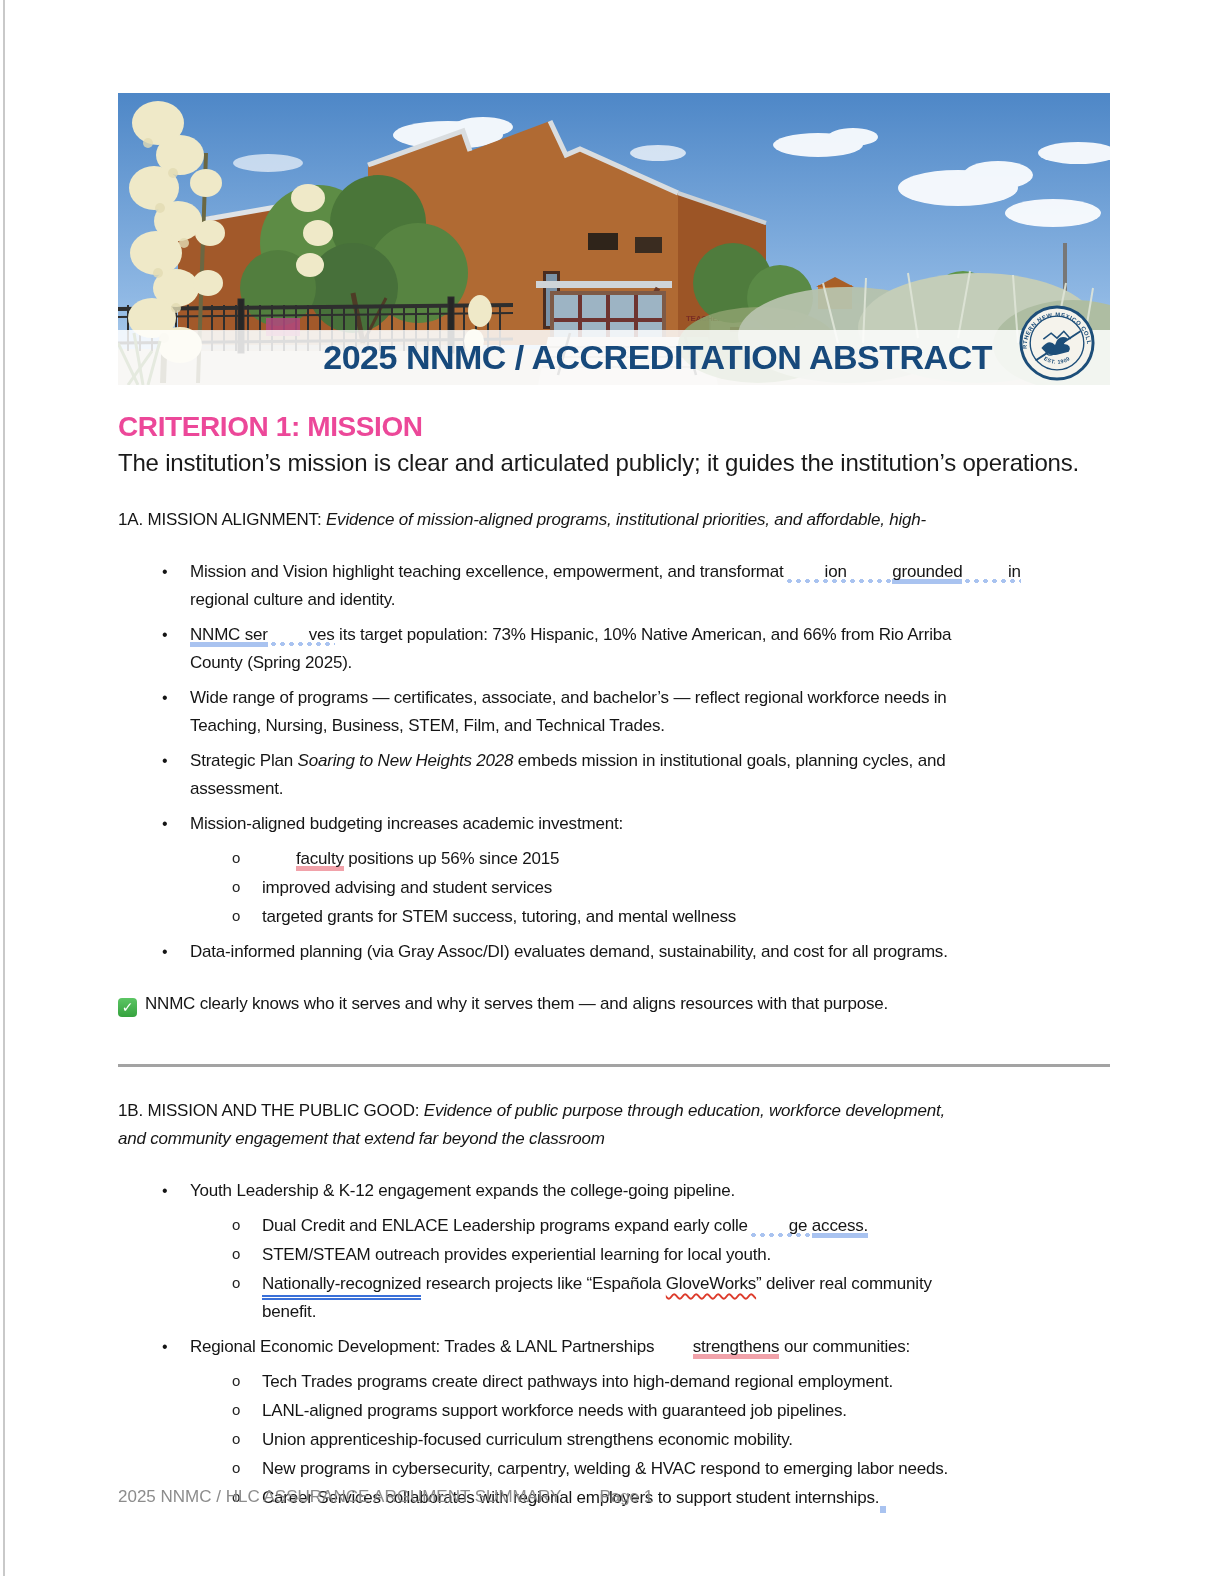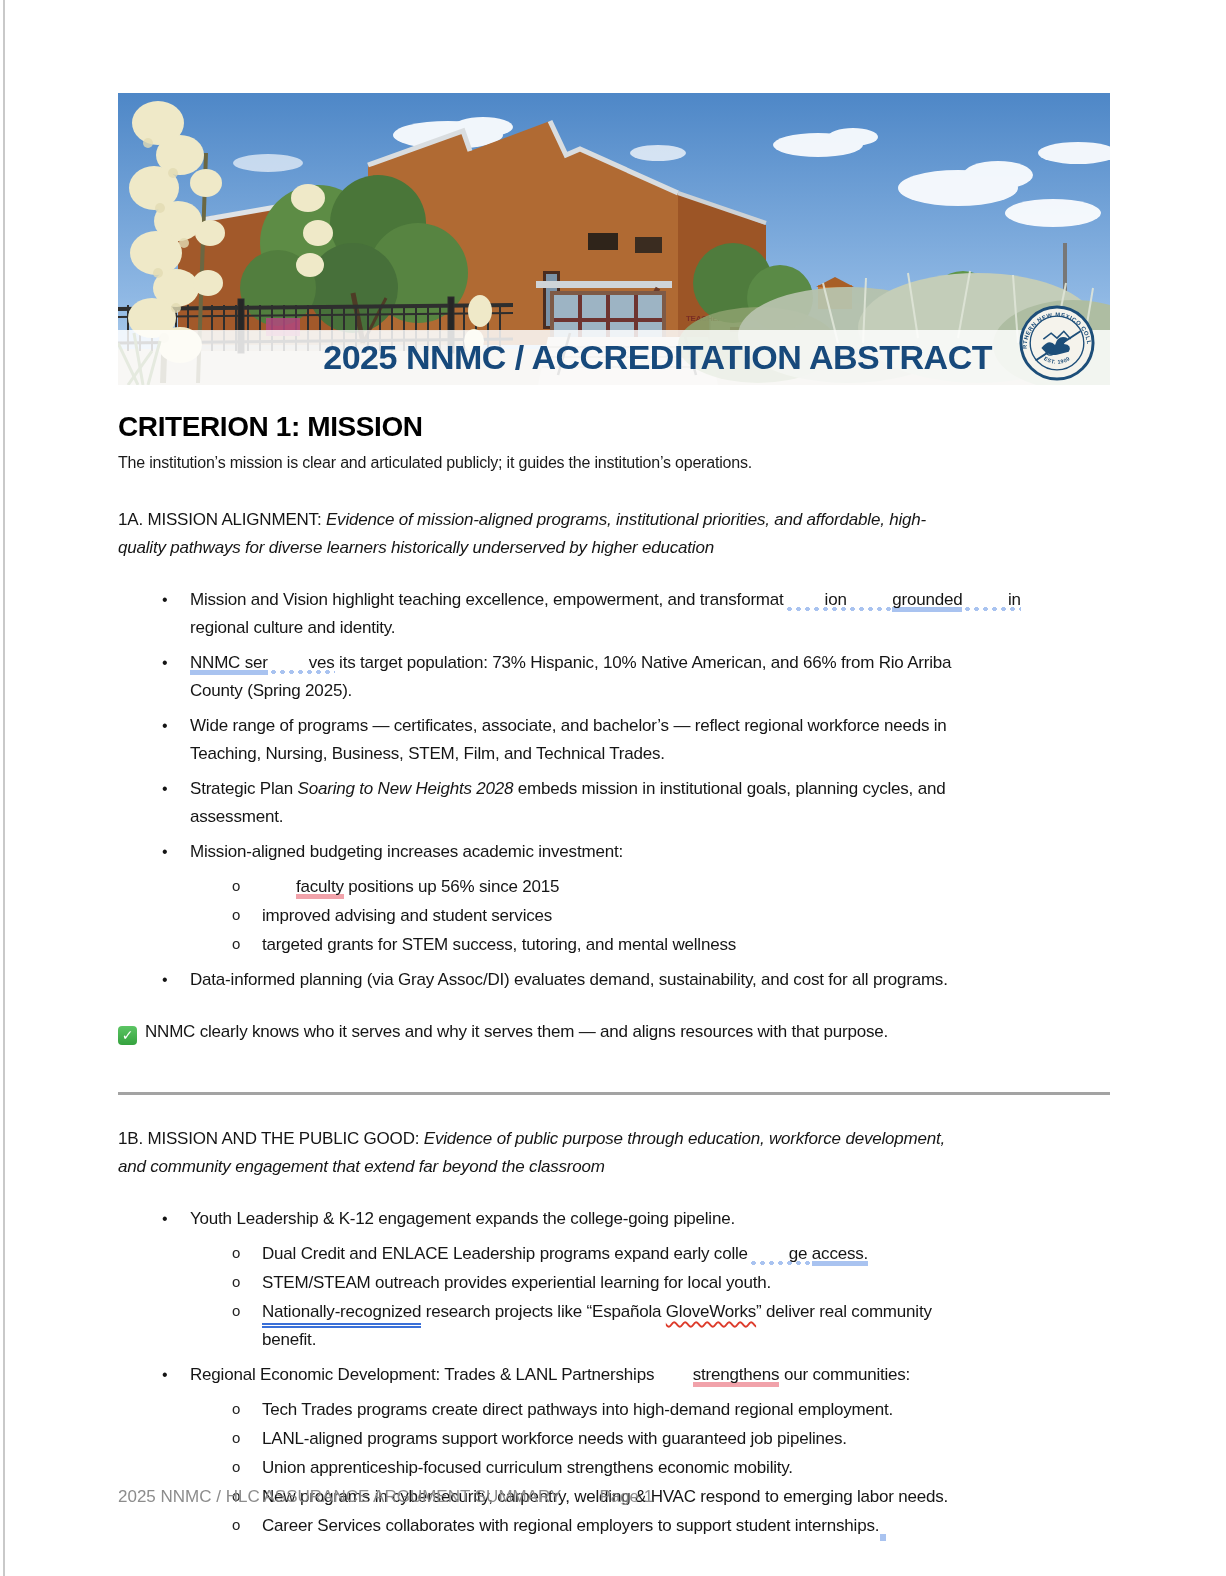--- a/index.html
+++ b/index.html
@@ -17,22 +17,22 @@
     position:absolute;left:0;right:0;bottom:0;height:55px;
     background:rgba(255,255,255,0.84);
     display:flex;align-items:center;justify-content:flex-end;
     padding-right:118px;box-sizing:border-box;
   }
   .banner-title{
     color:#17497b;font-weight:bold;font-size:34px;letter-spacing:-0.5px;white-space:nowrap;
   }
   .seal{position:absolute;right:14px;bottom:3px;width:78px;height:78px;}
   
-  h1.title{font-size:28px;line-height:30px;color:#000000;font-weight:bold;margin:27px 0 8px 0;letter-spacing:-0.4px;}
-  .subtitle{font-size:16px;line-height:26px;margin:0 0 10px 0;color:#1a1a1a;}
+  h1.title{font-size:28px;line-height:30px;color:#ec4899;font-weight:bold;margin:27px 0 8px 0;letter-spacing:-0.4px;}
+  .subtitle{font-size:24px;line-height:26px;margin:0 0 10px 0;color:#1a1a1a;}
   .sec-heading{font-size:17px;line-height:28px;margin:30px 0 24px 0;}
   .bullet{position:relative;font-size:17px;line-height:28px;}
   .bullet.l1{padding-left:72px;margin:7px 0;}
   .bullet.l2{padding-left:144px;margin:1px 0;}
   .bullet.l1>.marker{position:absolute;left:44px;top:0;font-size:16px;}
   .bullet.l2>.marker{position:absolute;left:114px;top:-1px;font-size:15px;color:#222;}
   .checkline{font-size:17px;line-height:28px;margin:24px 0 0 0;}
   .checkicon{
     display:inline-block;width:19px;height:19px;margin-right:8px;border-radius:4px;
     background:linear-gradient(180deg,#5cc564,#35a23e);color:#fff;font-weight:bold;
@@ -270,21 +270,21 @@
         <line x1="18" y1="58" x2="64" y2="28" stroke="#1d4e79" stroke-width="2"></line>
         <circle cx="33" cy="48" r="4.5" fill="none" stroke="#1d4e79" stroke-width="1.4"></circle>
       </g>
     </svg>
   </div>
 
   <h1 class="title">CRITERION 1: MISSION</h1>
   <p class="subtitle">The institution’s mission is clear and articulated publicly; it guides the institution’s operations.</p>
 
   <div id="doc-body">
-      <div class="sec-heading"><span class="seg b">1A. MISSION ALIGNMENT: </span><span class="seg i">Evidence of mission-aligned programs, institutional priorities, and affordable, high-</span><br><span class="seg i">quality pathways for diverse learners historically underserved by higher education</span></div>
+      <div class="sec-heading"><span class="seg b">1A. MISSION ALIGNMENT: </span><span class="seg i">Evidence of mission-aligned programs, institutional priorities, and affordable, high-</span><br></div>
       <div class="bullet l1"><span class="marker">•</span><span class="btext"><span class="seg">Mission and Vision highlight teaching </span><span class="seg b">excellence, empowerment, and transformat</span><span class="seg b u-dots">ion</span><span class="seg u-dots"> </span><span class="seg u-bar">grounded</span><span class="seg u-dots"> in</span><br><span class="seg">regional culture and identity.</span></span></div>
       <div class="bullet l1"><span class="marker">•</span><span class="btext"><span class="seg u-bar">NNMC ser</span><span class="seg u-dots">ves</span><span class="seg"> its target population: </span><span class="seg b">73% Hispanic, 10% Native American</span><span class="seg">, and </span><span class="seg b">66% from Rio Arriba</span><br><span class="seg b">County</span><span class="seg"> (Spring 2025).</span></span></div>
       <div class="bullet l1"><span class="marker">•</span><span class="btext"><span class="seg b">Wide range of programs</span><span class="seg"> — certificates, associate, and bachelor’s — reflect regional workforce needs in</span><br><span class="seg">Teaching, Nursing, Business, STEM, Film, and Technical Trades.</span></span></div>
       <div class="bullet l1"><span class="marker">•</span><span class="btext"><span class="seg">Strategic Plan </span><span class="seg b i">Soaring to New Heights 2028</span><span class="seg"> embeds mission in institutional goals, planning cycles, and</span><br><span class="seg">assessment.</span></span></div>
       <div class="bullet l1"><span class="marker">•</span><span class="btext"><span class="seg b">Mission-aligned budgeting</span><span class="seg"> increases academic investment:</span></span></div>
       <div class="bullet l2"><span class="marker">o</span><span class="btext"><span class="seg u-redbar">faculty</span><span class="seg"> positions up 56% since 2015</span></span></div>
       <div class="bullet l2"><span class="marker">o</span><span class="btext"><span class="seg">improved advising and student services</span></span></div>
       <div class="bullet l2"><span class="marker">o</span><span class="btext"><span class="seg">targeted grants for STEM success, tutoring, and mental wellness</span></span></div>
       <div class="bullet l1"><span class="marker">•</span><span class="btext"><span class="seg b">Data-informed planning</span><span class="seg"> (via Gray Assoc/DI) evaluates demand, sustainability, and cost for all programs.</span></span></div>
       <div class="checkline"><span class="checkicon">✓</span><span><span class="seg">NNMC clearly knows </span><span class="seg b">who</span><span class="seg"> it serves and </span><span class="seg b">why</span><span class="seg"> it serves them — and aligns resources with that purpose.</span></span></div>

